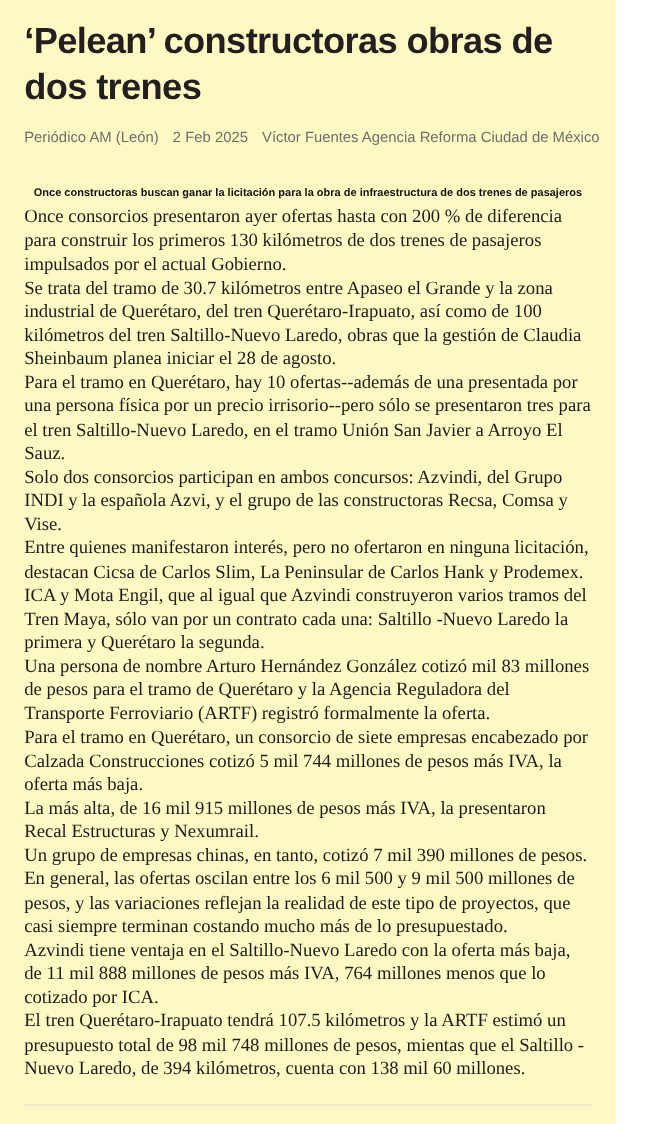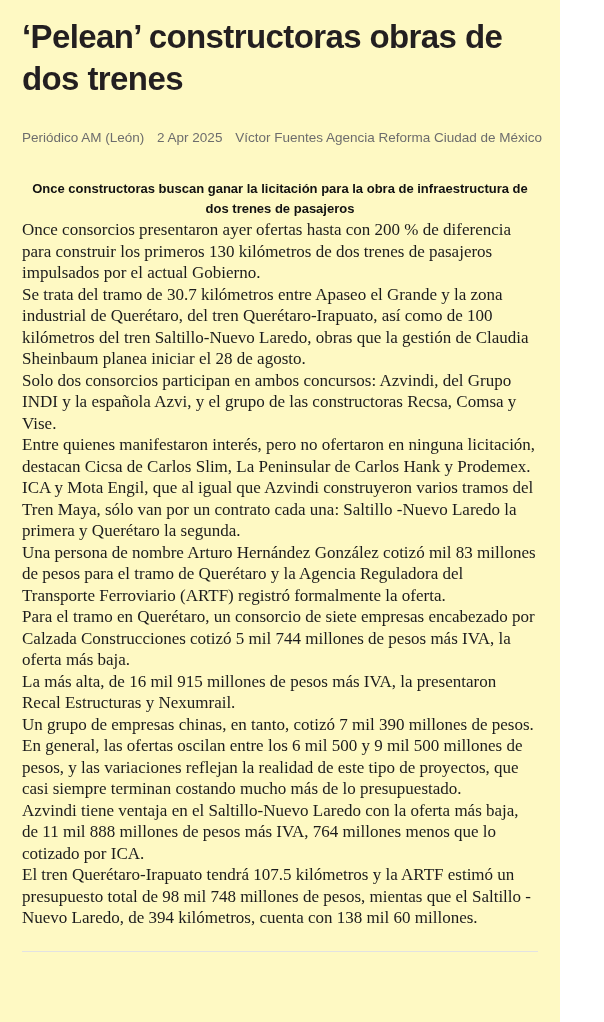--- a/index.html
+++ b/index.html
@@ -26,25 +26,25 @@
   }
   .byline {
     margin-top: 16px;
     font-size: 13.5px;
     line-height: 18px;
     color: #6d6d6d;
     white-space: nowrap;
   }
   .byline span { display: inline-block; }
   .byline .seg { margin-right: 9px; }
-  .byline .seg:last-child { margin-right: 0; margin-top: 13px; }
+  .byline .seg:last-child { margin-right: 0; }
   .deck {
     margin-top: 32px;
     font-weight: 700;
-    font-size: 13px;
+    font-size: 10px;
     line-height: 20px;
     text-align: center;
     color: #111111;
   }
   .body-text {
     font-family: "Liberation Serif", "DejaVu Serif", serif;
     font-size: 17px;
     line-height: 21.5px;
     color: #1c1c1c;
   }
@@ -62,29 +62,30 @@
 </style>
 </head>
 <body>
 
 <div class="article">
 
   <h1 class="headline">‘Pelean’ constructoras obras de dos trenes</h1>
 
   <div class="byline">
     <span class="seg">Periódico AM (León)</span>
-    <span class="seg">2 Apr 2025</span>
+    <span class="seg">2 Feb 2025</span>
     <span class="seg">Víctor Fuentes Agencia Reforma Ciudad de México</span>
   </div>
 
   <div class="deck">Once constructoras buscan ganar la licitación para la obra de infraestructura de dos trenes de pasajeros</div>
 
   <div class="body-text">
       <p>Once consorcios presentaron ayer ofertas hasta con 200 % de diferencia para construir los primeros 130 kilómetros de dos trenes de pasajeros impulsados por el actual Gobierno.</p>
       <p>Se trata del tramo de 30.7 kilómetros entre Apaseo el Grande y la zona industrial de Querétaro, del tren Querétaro-Irapuato, así como de 100 kilómetros del tren Saltillo-Nuevo Laredo, obras que la gestión de Claudia Sheinbaum planea iniciar el 28 de agosto.</p>
+      <p>Para el tramo en Querétaro, hay 10 ofertas--además de una presentada por una persona física por un precio irrisorio--pero sólo se presentaron tres para el tren Saltillo-Nuevo Laredo, en el tramo Unión San Javier a Arroyo El Sauz.</p>
       <p>Solo dos consorcios participan en ambos concursos: Azvindi, del Grupo INDI y la española Azvi, y el grupo de las constructoras Recsa, Comsa y Vise.</p>
       <p>Entre quienes manifestaron interés, pero no ofertaron en ninguna licitación, destacan Cicsa de Carlos Slim, La Peninsular de Carlos Hank y Prodemex.</p>
       <p>ICA y Mota Engil, que al igual que Azvindi construyeron varios tramos del Tren Maya, sólo van por un contrato cada una: Saltillo -Nuevo Laredo la primera y Querétaro la segunda.</p>
       <p>Una persona de nombre Arturo Hernández González cotizó mil 83 millones de pesos para el tramo de Querétaro y la Agencia Reguladora del Transporte Ferroviario (ARTF) registró formalmente la oferta.</p>
       <p>Para el tramo en Querétaro, un consorcio de siete empresas encabezado por Calzada Construcciones cotizó 5 mil 744 millones de pesos más IVA, la oferta más baja.</p>
       <p>La más alta, de 16 mil 915 millones de pesos más IVA, la presentaron Recal Estructuras y Nexumrail.</p>
       <p>Un grupo de empresas chinas, en tanto, cotizó 7 mil 390 millones de pesos.</p>
       <p>En general, las ofertas oscilan entre los 6 mil 500 y 9 mil 500 millones de pesos, y las variaciones reflejan la realidad de este tipo de proyectos, que casi siempre terminan costando mucho más de lo presupuestado.</p>
       <p>Azvindi tiene ventaja en el Saltillo-Nuevo Laredo con la oferta más baja, de 11 mil 888 millones de pesos más IVA, 764 millones menos que lo cotizado por ICA.</p>
       <p>El tren Querétaro-Irapuato tendrá 107.5 kilómetros y la ARTF estimó un presupuesto total de 98 mil 748 millones de pesos, mientas que el Saltillo - Nuevo Laredo, de 394 kilómetros, cuenta con 138 mil 60 millones.</p>

